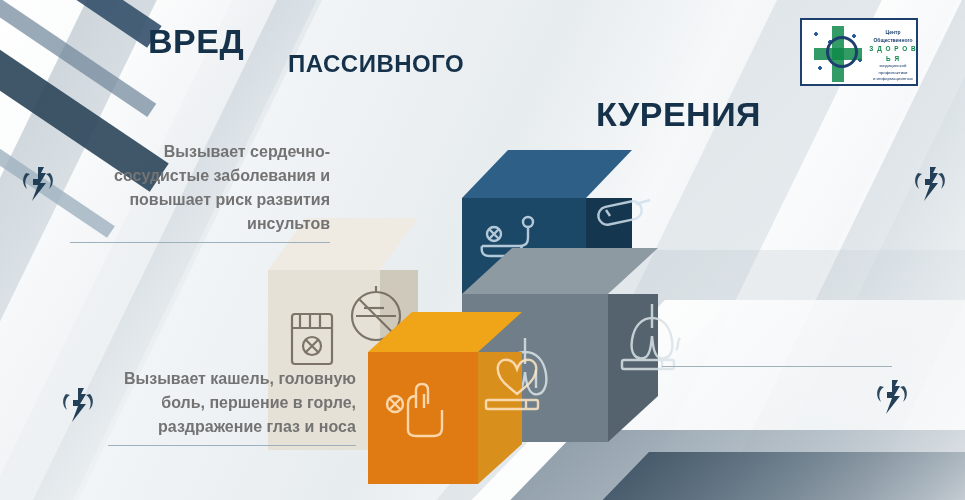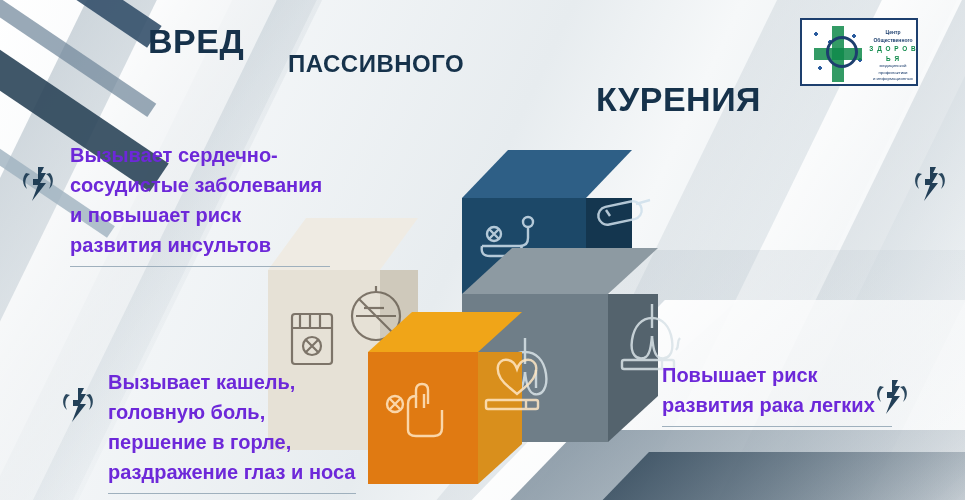--- a/index.html
+++ b/index.html
@@ -68,21 +68,21 @@
   
   .title-word {
     position: absolute;
     color: #16324b;
     font-weight: bold;
     letter-spacing: .5px;
     white-space: nowrap;
   }
   #title1 { left: 148px; top: 22px; font-size: 34px; text-align: right; }
   #title2 { left: 288px; top: 50px; font-size: 24px; }
-  #title3 { left: 596px; top: 80px; font-size: 34px; }
+  #title3 { left: 596px; top: 95px; font-size: 34px; }
 
   
   .logo-box {
     position: absolute;
     left: 800px; top: 18px;
     width: 118px; height: 68px;
     border: 2px solid #1d3f6e;
     background: #ffffff;
     box-sizing: border-box;
     overflow: hidden;
@@ -191,24 +191,25 @@
 
   .pict {
     position: absolute;
     opacity: .85;
   }
   .pict svg { display:block; }
 
   
   .callout { position: absolute; }
   .callout-text {
-    color: #6d28d9;
-    font-size: 20px;
+    color: #737373;
+    font-size: 16px;
     font-weight: bold;
     line-height: 1.5;
+    text-align: right;
   }
   .callout-rule {
     height: 1px;
     background: #9fb0bd;
     margin-top: 6px;
   }
   .lung-icon { position: absolute; }
 
   #callout-cvd { left: 70px; top: 140px; width: 260px; }
   #icon-cvd { left: 20px; top: 165px; }
@@ -372,21 +373,20 @@
   </div>
 
   <div class="lung-icon" id="icon-cancer">
     <svg width="36" height="38" viewBox="0 0 36 38" fill="#17364f">
       <path d="M18 2 L18 14 L13 14 L13 20 L18 20 L12 36 L26 18 L20 18 L26 8 L21 8 L24 2 Z" opacity=".95"></path>
       <path d="M6 8 C2 12 2 20 7 24 C4 18 5 12 10 9 Z" opacity=".9"></path>
       <path d="M30 8 C34 12 34 20 29 24 C32 18 31 12 26 9 Z" opacity=".9"></path>
     </svg>
   </div>
   <div class="callout" id="callout-cancer">
-    <div class="callout-text">Повышает риск развития рака легких</div>
     <div class="callout-rule"></div>
   </div>
 
   <div class="lung-icon" id="icon-cough">
     <svg width="36" height="38" viewBox="0 0 36 38" fill="#17364f">
       <path d="M18 2 L18 14 L13 14 L13 20 L18 20 L12 36 L26 18 L20 18 L26 8 L21 8 L24 2 Z" opacity=".95"></path>
       <path d="M6 8 C2 12 2 20 7 24 C4 18 5 12 10 9 Z" opacity=".9"></path>
       <path d="M30 8 C34 12 34 20 29 24 C32 18 31 12 26 9 Z" opacity=".9"></path>
     </svg>
   </div>

